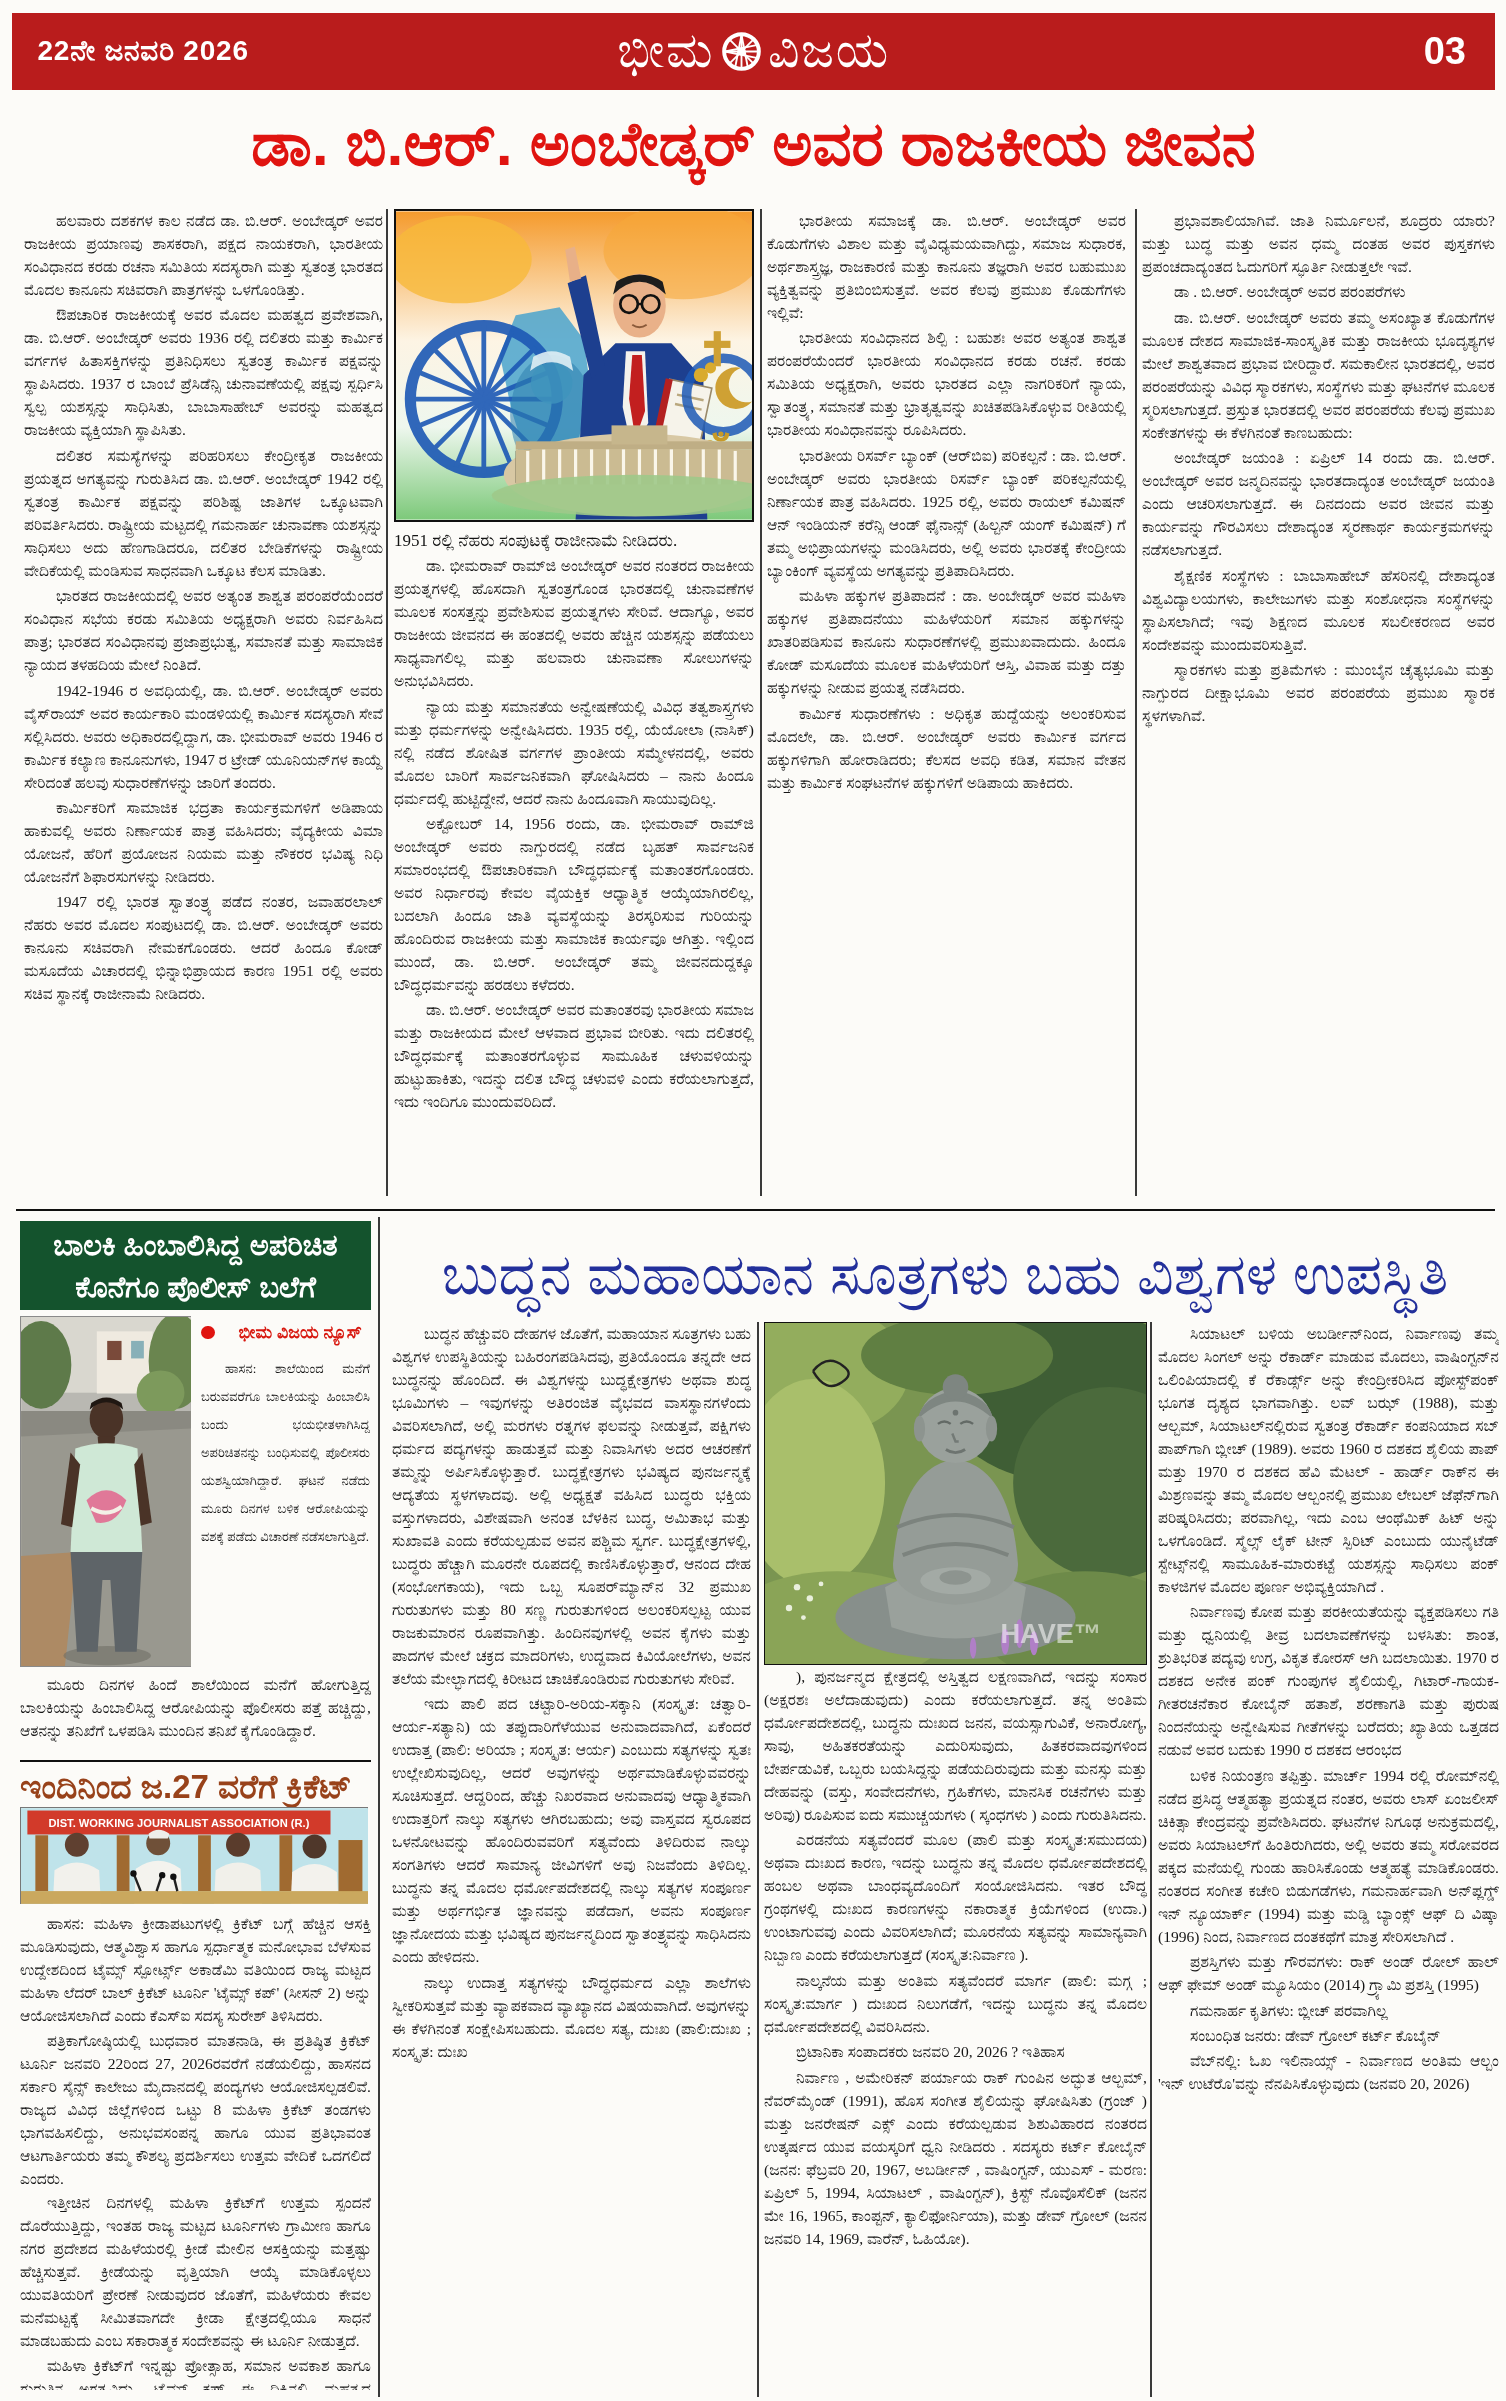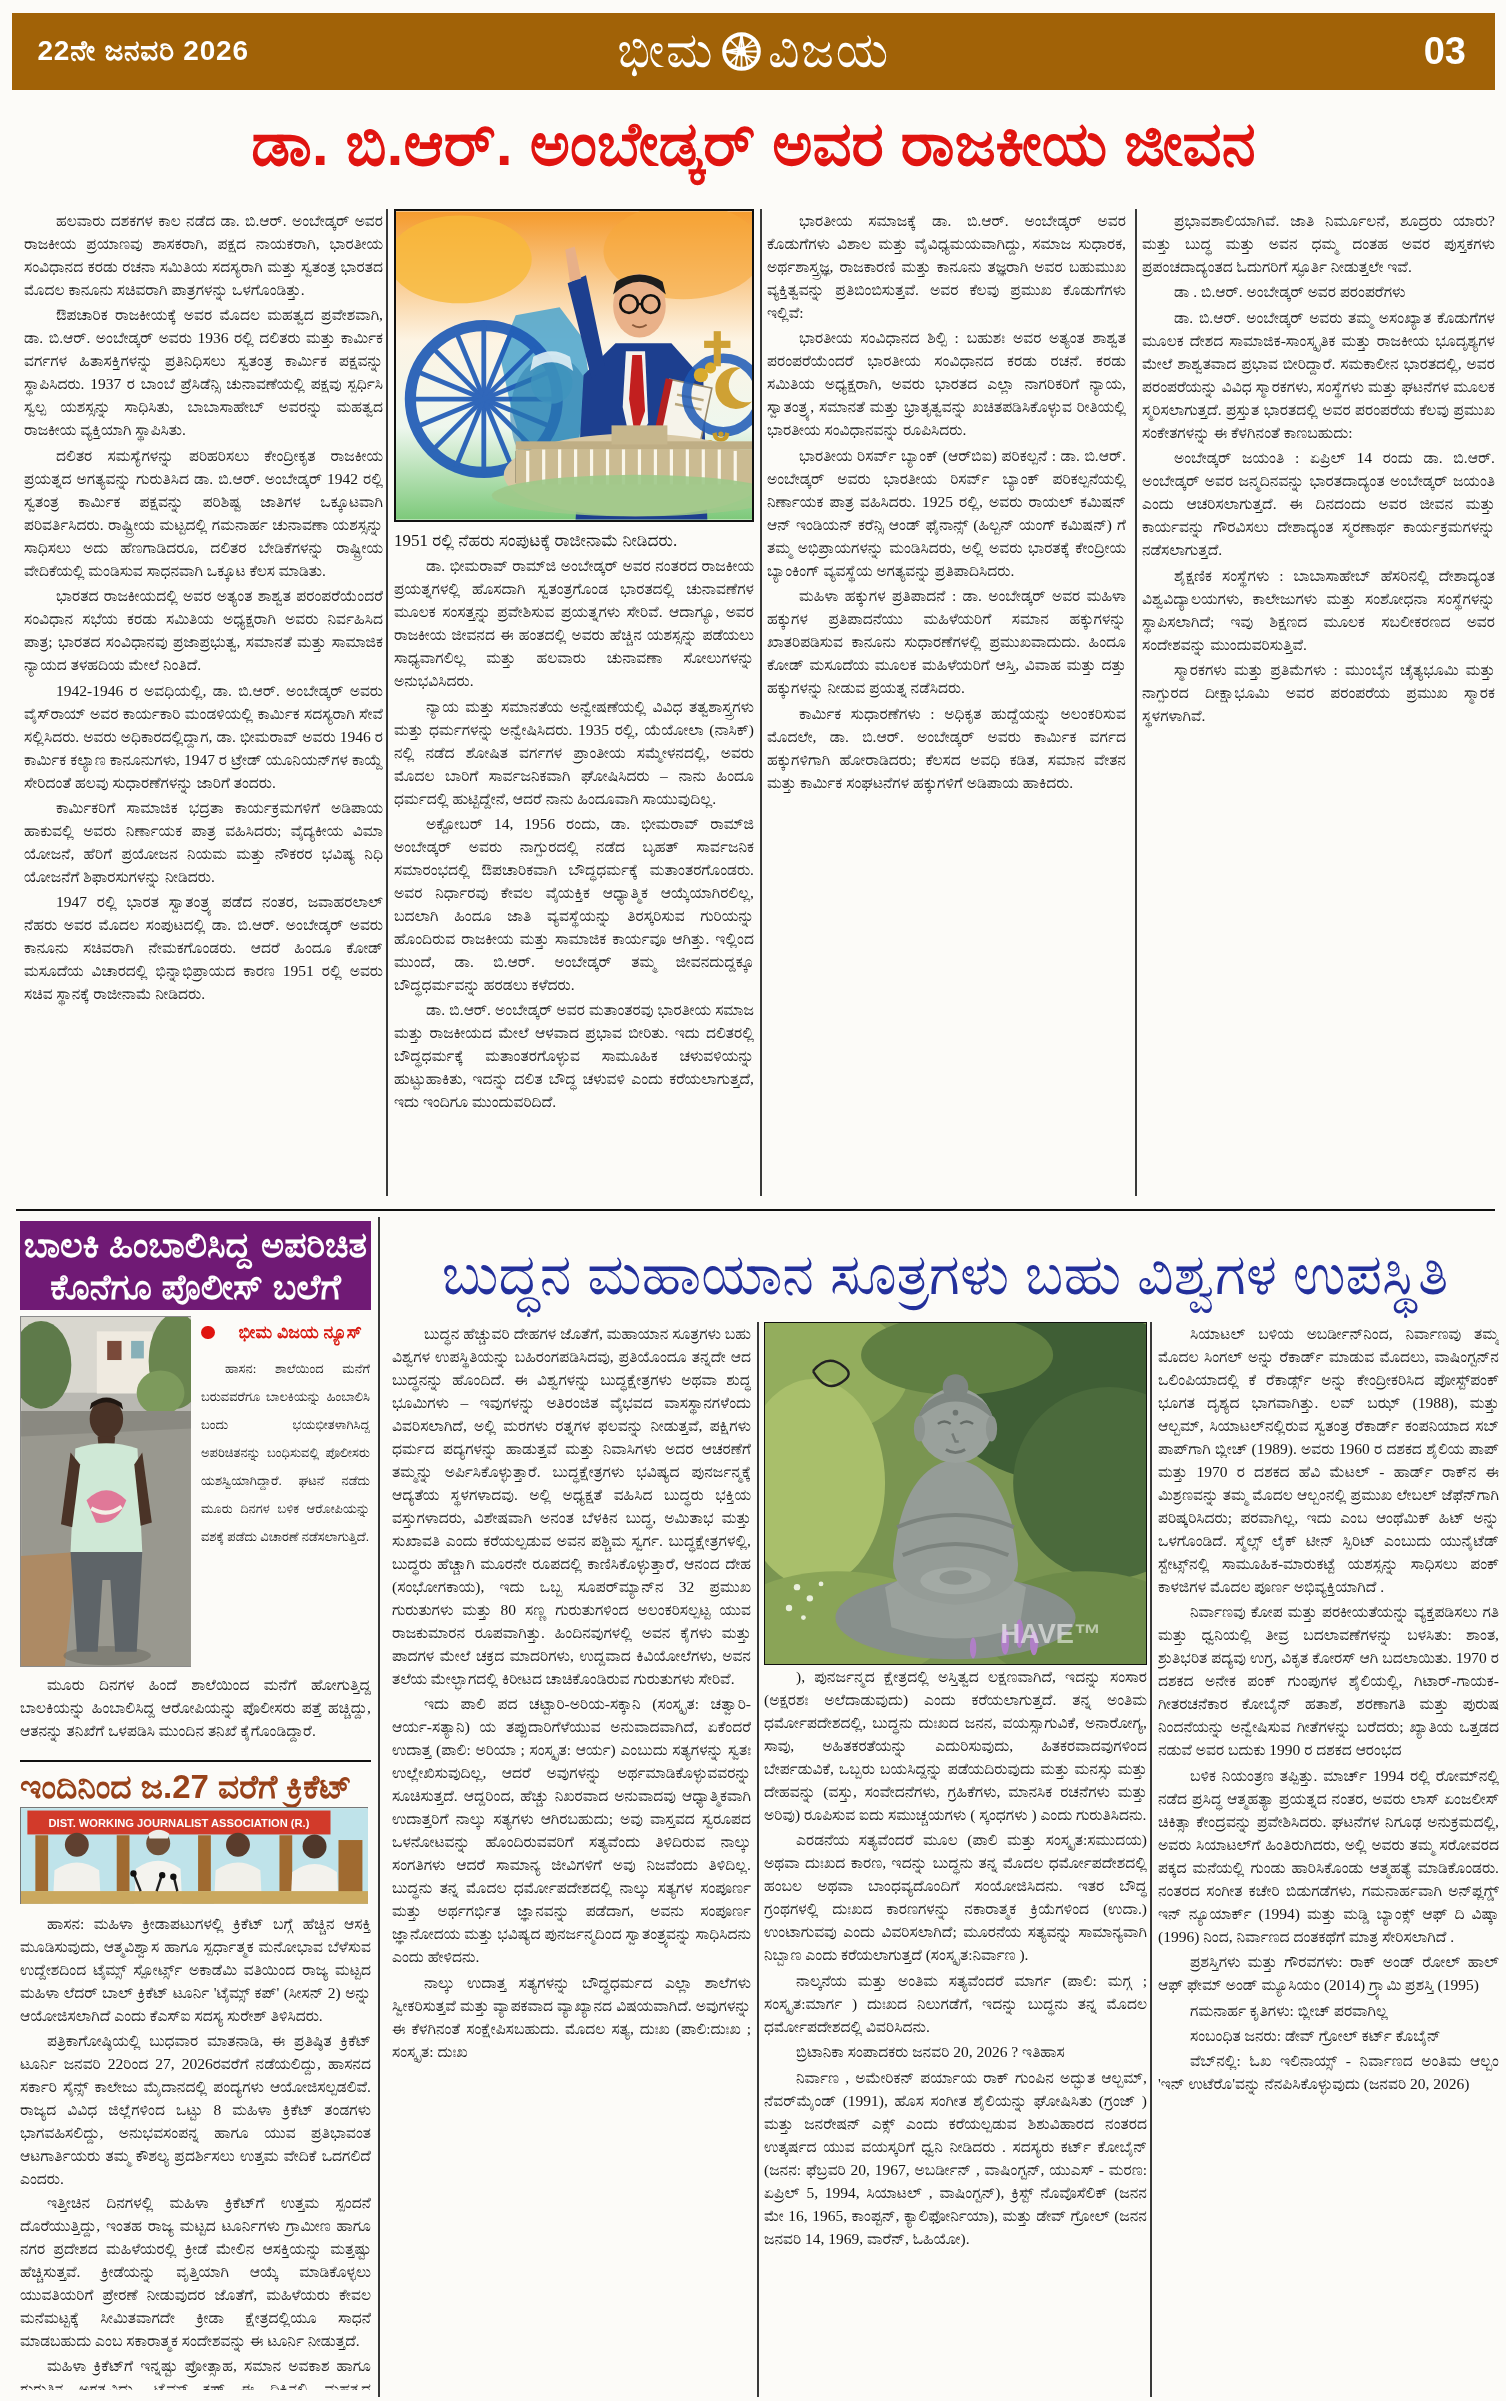--- a/index.html
+++ b/index.html
@@ -3,21 +3,21 @@
 <meta charset="utf-8">
 <style>
   * { margin:0; padding:0; box-sizing:border-box; }
   html,body { background:#e8e8e4; }
   .page {
     position:relative; width:1507px; height:2401px; background:#fcfbf8;
     font-family:"Liberation Serif", serif; color:#141414; overflow:hidden;
   }
   
   .header-bar { position:absolute; left:12px; top:12.8px; width:1483px; height:77px;
-    background:#a16207; color:#fff; display:flex; align-items:center; }
+    background:#b91c1c; color:#fff; display:flex; align-items:center; }
   .header-date { position:absolute; left:25.5px; font-size:28px; font-weight:700;
     font-family:"Liberation Sans", sans-serif; letter-spacing:0.8px; }
   .masthead { position:absolute; left:0; right:0; display:flex; align-items:center;
     justify-content:center; gap:6.4px; font-size:49px; font-weight:400; letter-spacing:1.6px; }
   .page-no { position:absolute; right:29px; font-size:38px; font-weight:700;
     font-family:"Liberation Sans", sans-serif; }
   
   .main-headline { position:absolute; top:100px; left:32px; width:1443px; text-align:center;
     font-size:61px; line-height:88px; font-weight:800; color:#e01410;
     font-family:"Liberation Sans", sans-serif; }
@@ -27,22 +27,22 @@
   .para-sm { text-align:justify; text-indent:27px; font-size:15.5px; line-height:23px; margin-bottom:1.6px; }
   .para-narrow { text-align:justify; text-indent:24px; font-size:13px; line-height:28px; margin-bottom:10px; }
   .vrule { position:absolute; width:1.6px; background:#3a3a3a; }
   .img-frame { border:2.4px solid #101010; display:block; }
   .img-frame-thin { border:1.6px solid #101010; display:block; }
   .caption { font-weight:400; font-size:17px; line-height:24px; margin-top:7.2px; margin-bottom:1px; }
   
   .hrule { position:absolute; background:#101010; }
   
   .crime-box { position:absolute; left:20px; top:1221px; width:351px; height:89px;
-    background:#701a75; color:#fff; text-align:center; font-weight:800;
-    font-family:"Liberation Sans", sans-serif; font-size:35px; line-height:42px; padding-top:3.2px; }
+    background:#14532d; color:#fff; text-align:center; font-weight:800;
+    font-family:"Liberation Sans", sans-serif; font-size:29px; line-height:42px; padding-top:3.2px; }
   .byline { position:absolute; left:201px; top:1322px; width:169px; display:flex;
     align-items:center; gap:24px; color:#d81910; font-weight:700; font-size:17.5px;
     font-family:"Liberation Sans", sans-serif; }
   .byline .dot { width:13.6px; height:13.6px; border-radius:50%; background:#e01410; flex:0 0 auto; }
   .crime-photo { position:absolute; left:20px; top:1316px; width:171px; height:351px; border:0.8px solid #8a8a8a; }
   .crime-lead { position:absolute; left:201px; top:1355px; width:169px; height:313px; overflow:hidden; }
   .crime-body { position:absolute; left:20px; top:1673px; width:351px; height:85px; overflow:hidden; }
   
   .cricket-headline { position:absolute; left:20px; top:1768px; width:351px; text-align:left;
     font-size:33px; font-weight:800; color:#98421a; font-family:"Liberation Sans", sans-serif; }

